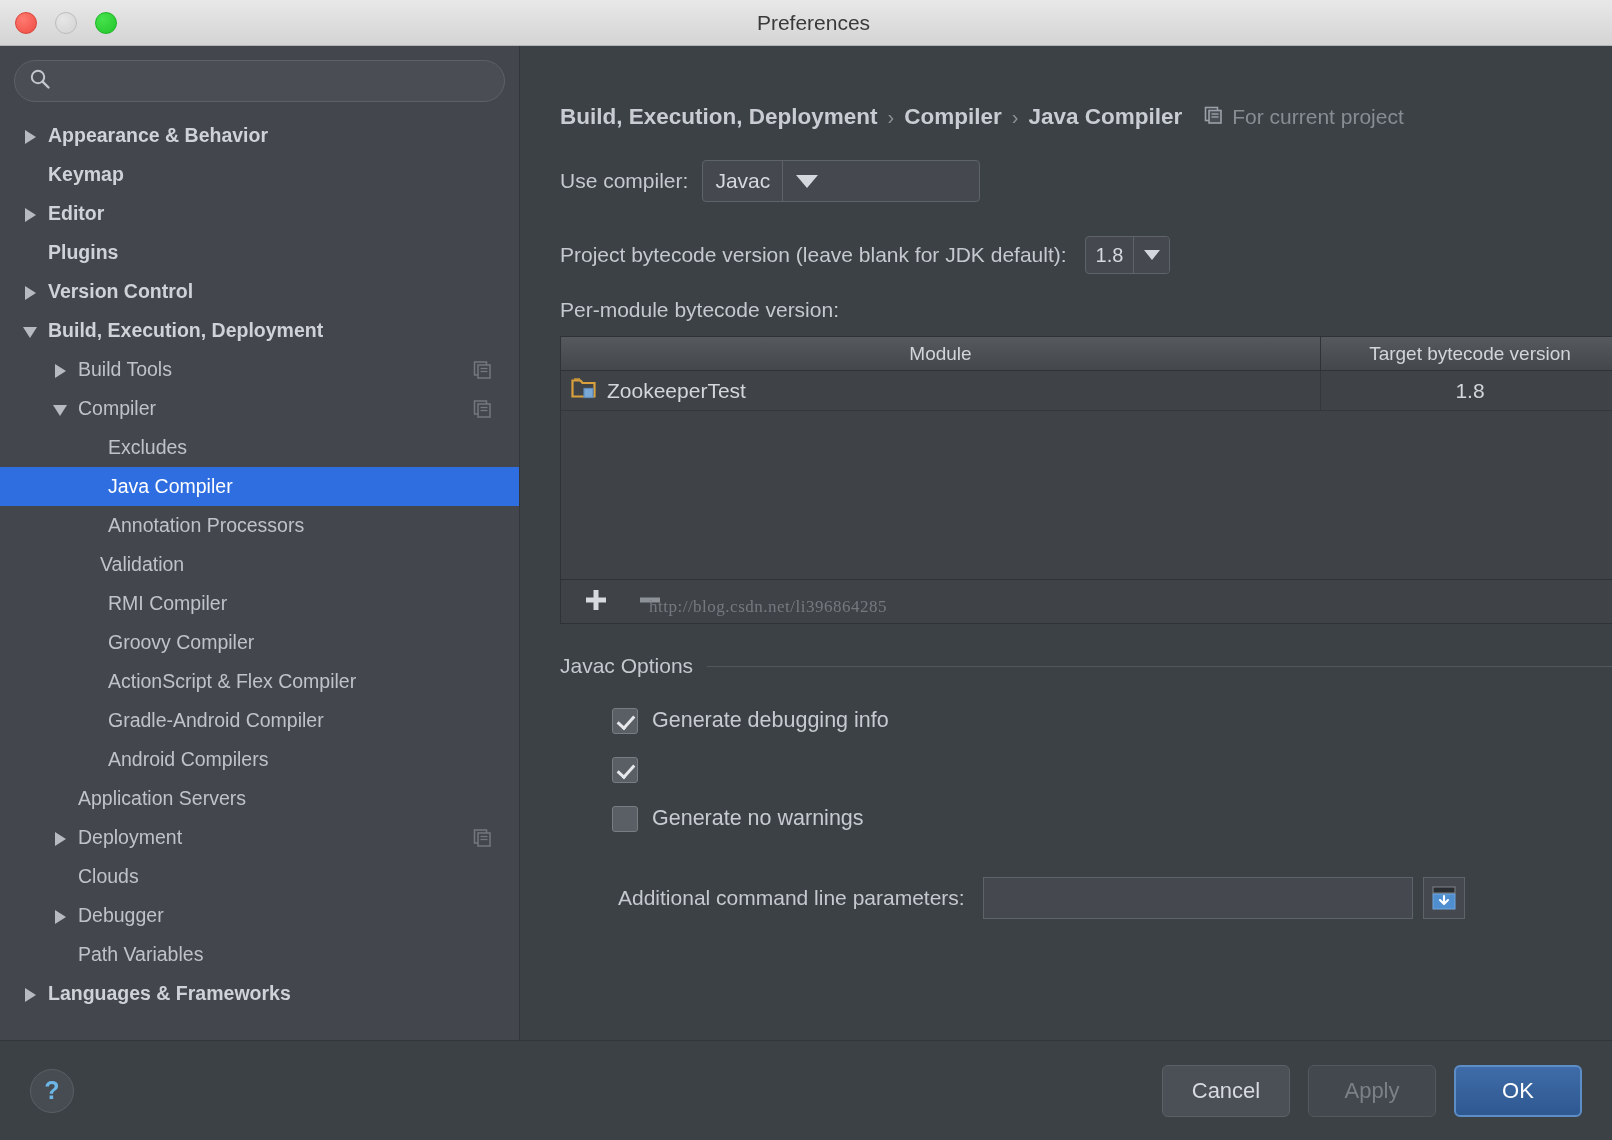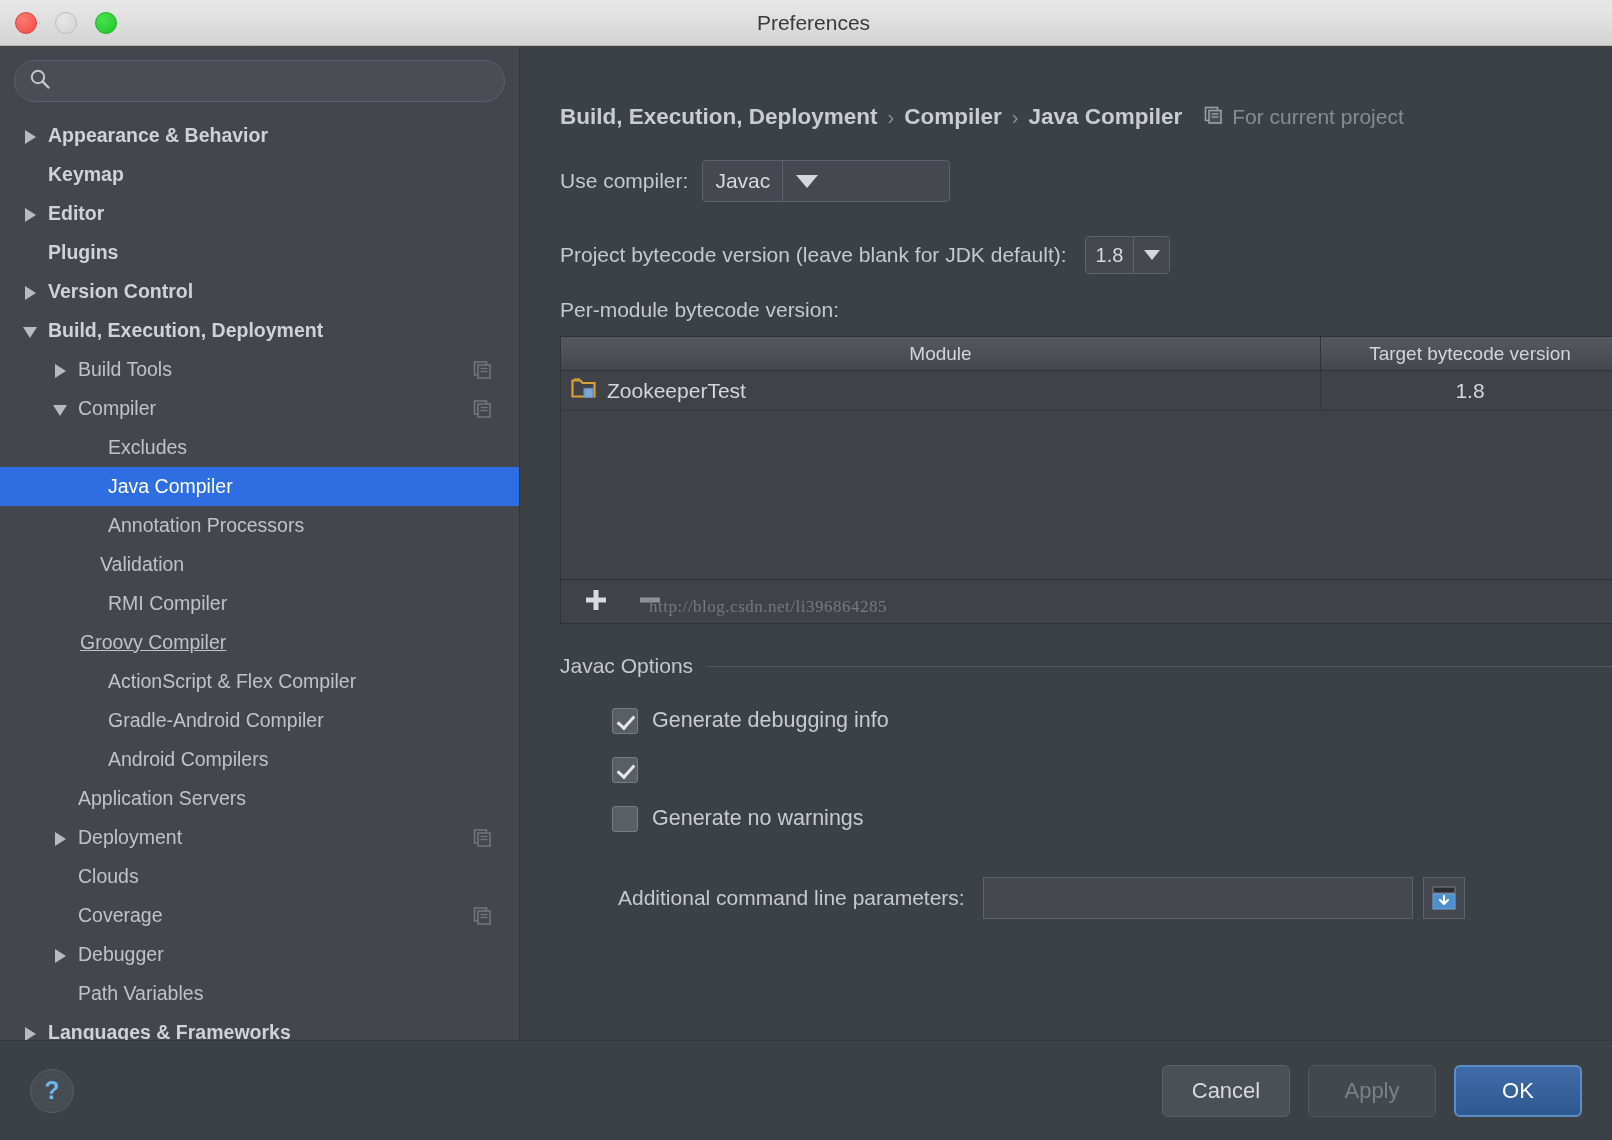--- a/index.html
+++ b/index.html
@@ -142,21 +142,21 @@
     border-right: 11px solid transparent;
     border-top: 13px solid #d4d7dc;
   }
   .caret-down.small {
     border-left: 8px solid transparent;
     border-right: 8px solid transparent;
     border-top: 10px solid #d4d7dc;
   }
 
   #use-compiler-row { margin-bottom: 34px; }
-  #use-compiler-combo { width: 248px; margin-left: 14px; }
+  #use-compiler-combo { width: 278px; margin-left: 14px; }
 
   #bytecode-row { margin-bottom: 24px; }
   #bytecode-combo { height: 38px; margin-left: 18px; }
   #bytecode-combo .combo-value { font-size: 20px; padding: 0 10px; }
   #bytecode-combo .combo-arrow { width: 36px; }
 
   .section-label { color: #c5c9cf; font-size: 21px; margin-bottom: 14px; }
 
   
   .table-panel {
@@ -371,21 +371,21 @@
             <span class="label">Annotation Processors</span>
           </div>
           <div class="tree-row" style="padding-left: 74px;">
             <span class="twisty"></span>
             <span class="label">Validation</span>
           </div>
           <div class="tree-row" style="padding-left: 82px;">
             <span class="twisty"></span>
             <span class="label">RMI Compiler</span>
           </div>
-          <div class="tree-row" style="padding-left: 54px; text-decoration: underline;">
+          <div class="tree-row" style="padding-left: 82px;">
             <span class="twisty"></span>
             <span class="label">Groovy Compiler</span>
           </div>
           <div class="tree-row" style="padding-left: 82px;">
             <span class="twisty"></span>
             <span class="label">ActionScript &amp; Flex Compiler</span>
           </div>
           <div class="tree-row" style="padding-left: 82px;">
             <span class="twisty"></span>
             <span class="label">Gradle-Android Compiler</span>
@@ -404,30 +404,20 @@
             <span class="copy-icon"><svg width="20" height="20" viewBox="0 0 20 20">
                 <rect x="1.5" y="2" width="12" height="13" fill="none" stroke="#9aa0a7" stroke-width="1.5"></rect>
                 <rect x="5" y="5" width="12" height="13" fill="#43474d" stroke="#9aa0a7" stroke-width="1.5"></rect>
                 <line x1="7.5" y1="8.5" x2="14.5" y2="8.5" stroke="#9aa0a7" stroke-width="1.3"></line>
                 <line x1="7.5" y1="11.5" x2="14.5" y2="11.5" stroke="#9aa0a7" stroke-width="1.3"></line>
               </svg></span>
           </div>
           <div class="tree-row" style="padding-left: 52px;">
             <span class="twisty"></span>
             <span class="label">Clouds</span>
-          </div>
-          <div class="tree-row" style="padding-left: 52px;">
-            <span class="twisty"></span>
-            <span class="label">Coverage</span>
-            <span class="copy-icon"><svg width="20" height="20" viewBox="0 0 20 20">
-                <rect x="1.5" y="2" width="12" height="13" fill="none" stroke="#9aa0a7" stroke-width="1.5"></rect>
-                <rect x="5" y="5" width="12" height="13" fill="#43474d" stroke="#9aa0a7" stroke-width="1.5"></rect>
-                <line x1="7.5" y1="8.5" x2="14.5" y2="8.5" stroke="#9aa0a7" stroke-width="1.3"></line>
-                <line x1="7.5" y1="11.5" x2="14.5" y2="11.5" stroke="#9aa0a7" stroke-width="1.3"></line>
-              </svg></span>
           </div>
           <div class="tree-row" style="padding-left: 52px;">
             <span class="twisty collapsed"></span>
             <span class="label">Debugger</span>
           </div>
           <div class="tree-row" style="padding-left: 52px;">
             <span class="twisty"></span>
             <span class="label">Path Variables</span>
           </div>
           <div class="tree-row bold" style="padding-left: 22px;">

